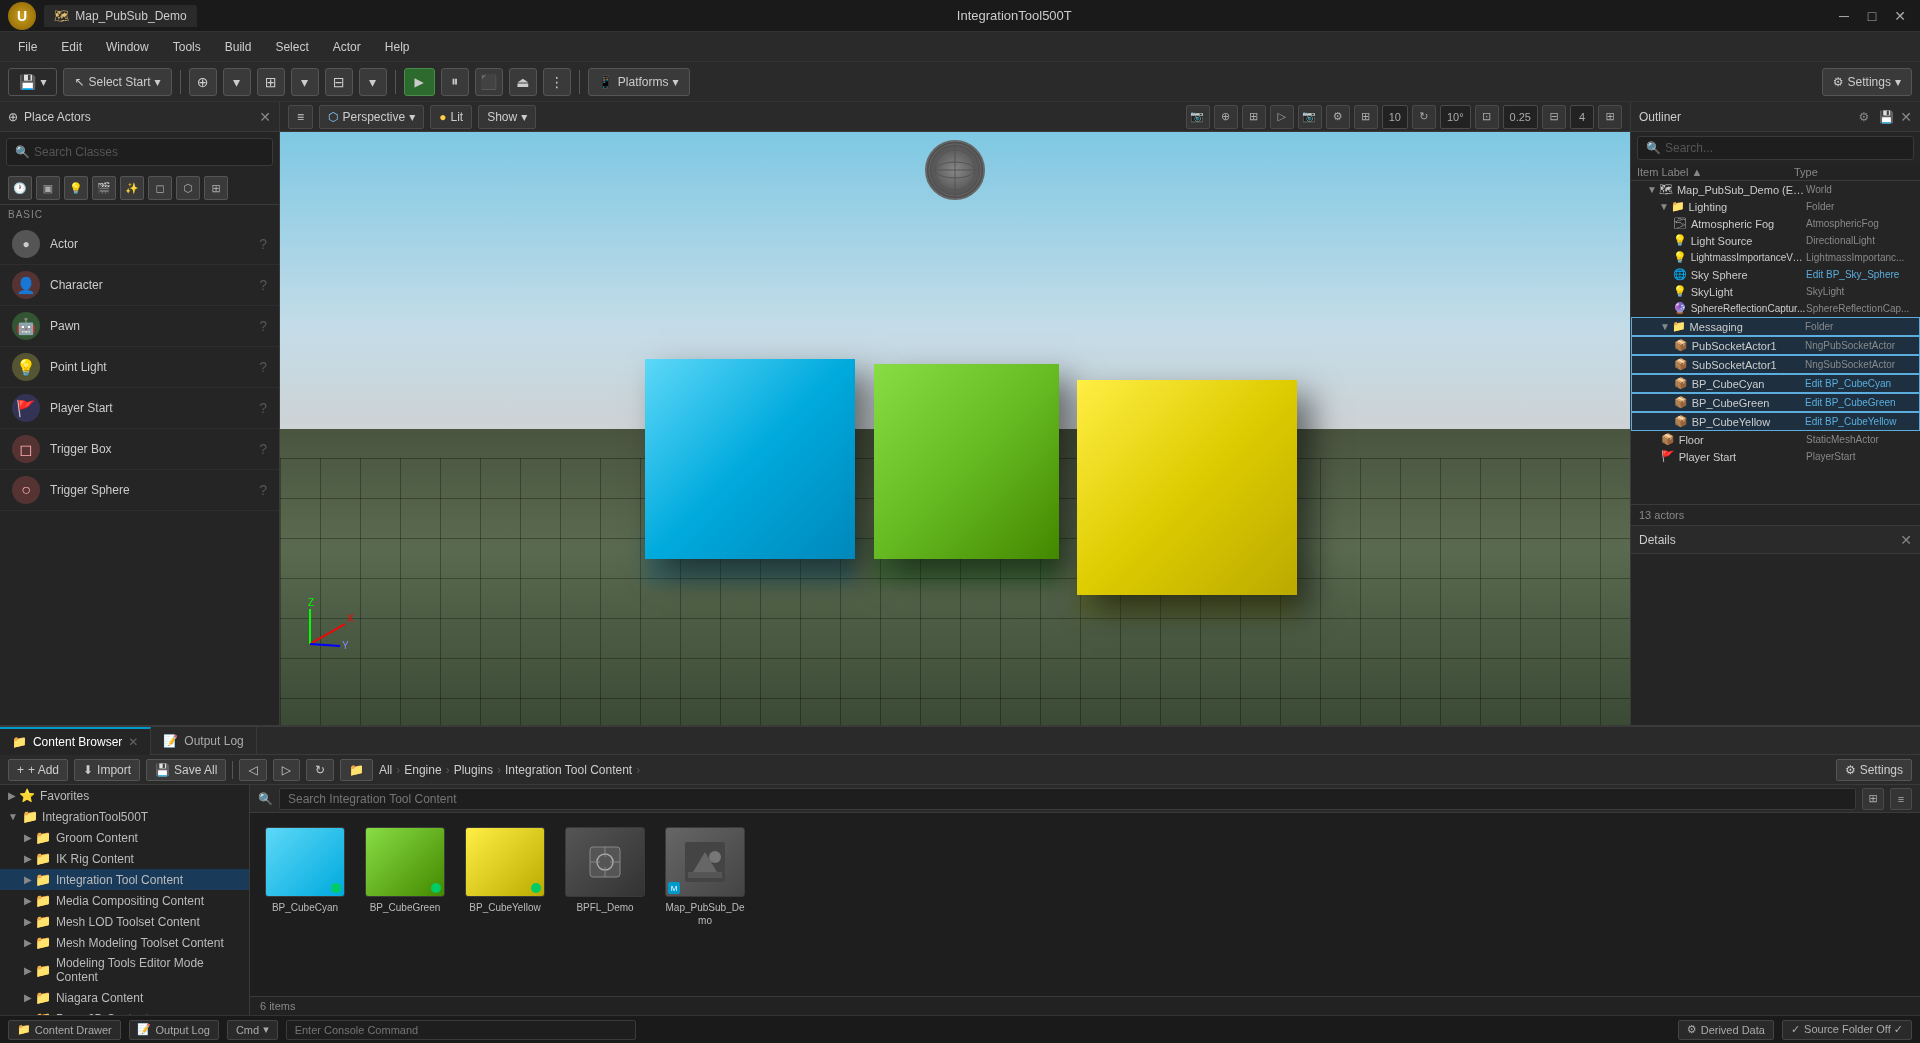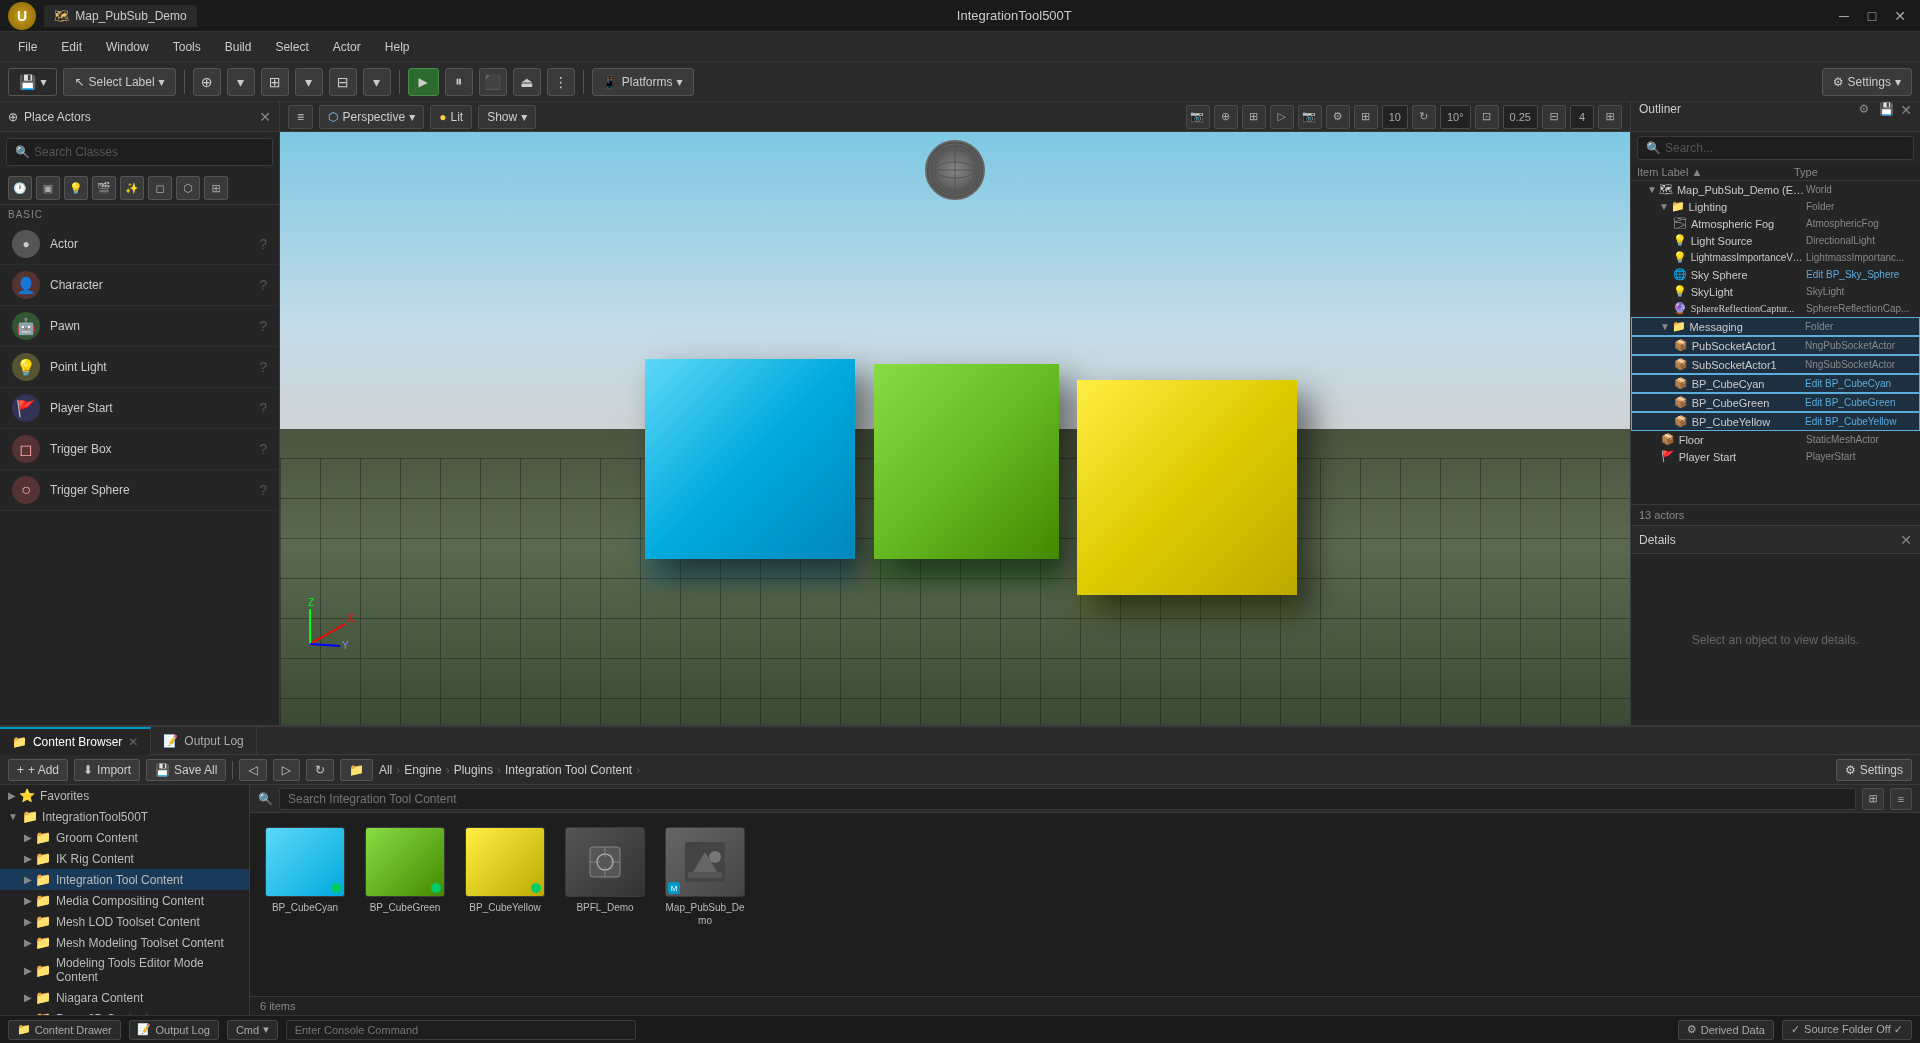--- a/index.html
+++ b/index.html
@@ -358,21 +358,21 @@
       background: #252525;
       display: flex;
       flex-direction: column;
       border-left: 1px solid #3a3a3a;
       flex-shrink: 0;
     }
     #outliner-header {
       height: 30px;
       background: #2a2a2a;
       display: flex;
-      align-items: flex-start;
+      align-items: center;
       padding: 0 8px;
       border-bottom: 1px solid #3a3a3a;
       gap: 6px;
     }
     #outliner-search {
       height: 24px;
       background: #1e1e1e;
       border: 1px solid #3a3a3a;
       margin: 4px 6px;
       border-radius: 3px;
@@ -746,21 +746,21 @@
   <div class="menu-item">Help</div>
 </div>
 
 <div id="toolbar">
   <button class="toolbar-btn" style="background:#2a2a2a;border:1px solid #555;">
     <span style="font-size:14px;">💾</span>
     <span>▾</span>
   </button>
   <button class="toolbar-btn">
     <span>↖</span>
-    <span>Select Label</span>
+    <span>Select Start</span>
     <span>▾</span>
   </button>
   <div class="toolbar-sep"></div>
   <button class="toolbar-icon-btn">⊕</button>
   <button class="toolbar-icon-btn">▾</button>
   <button class="toolbar-icon-btn">⊞</button>
   <button class="toolbar-icon-btn">▾</button>
   <button class="toolbar-icon-btn">⊟</button>
   <button class="toolbar-icon-btn">▾</button>
   <div class="toolbar-sep"></div>
@@ -1018,21 +1018,21 @@
         <span class="tree-icon">💡</span>
         <span class="tree-name">SkyLight</span>
         <span class="tree-type">SkyLight</span>
       </div>
       <div class="tree-item">
         <span class="tree-indent"></span>
         <span class="tree-indent"></span>
         <span class="tree-indent"></span>
         <span class="tree-arrow"></span>
         <span class="tree-icon">🔮</span>
-        <span class="tree-name" style="font-size:10px;font-family:Liberation Serif, serif;">SphereReflectionCaptur...</span>
+        <span class="tree-name" style="font-size:10px;">SphereReflectionCaptur...</span>
         <span class="tree-type" style="font-size:10px;color:#888;">SphereReflectionCap...</span>
       </div>
 
       <div class="tree-item messaging-highlight">
         <span class="tree-indent"></span>
         <span class="tree-indent"></span>
         <span class="tree-arrow">▼</span>
         <span class="tree-icon">📁</span>
         <span class="tree-name">Messaging</span>
         <span class="tree-type">Folder</span>
@@ -1099,23 +1099,20 @@
         <span class="tree-name">Player Start</span>
         <span class="tree-type">PlayerStart</span>
       </div>
     </div>
     <div id="actor-count">13 actors</div>
 
     <div id="details-panel">
       <div id="details-header">
         <span>Details</span>
         <span class="panel-close">✕</span>
-      </div>
-      <div id="details-content">
-        <span>Select an object to view details.</span>
       </div>
     </div>
   </div>
 
 </div>
 
 <div id="bottom-area">
   <div id="content-browser">
 
     <div id="cb-tabs">

